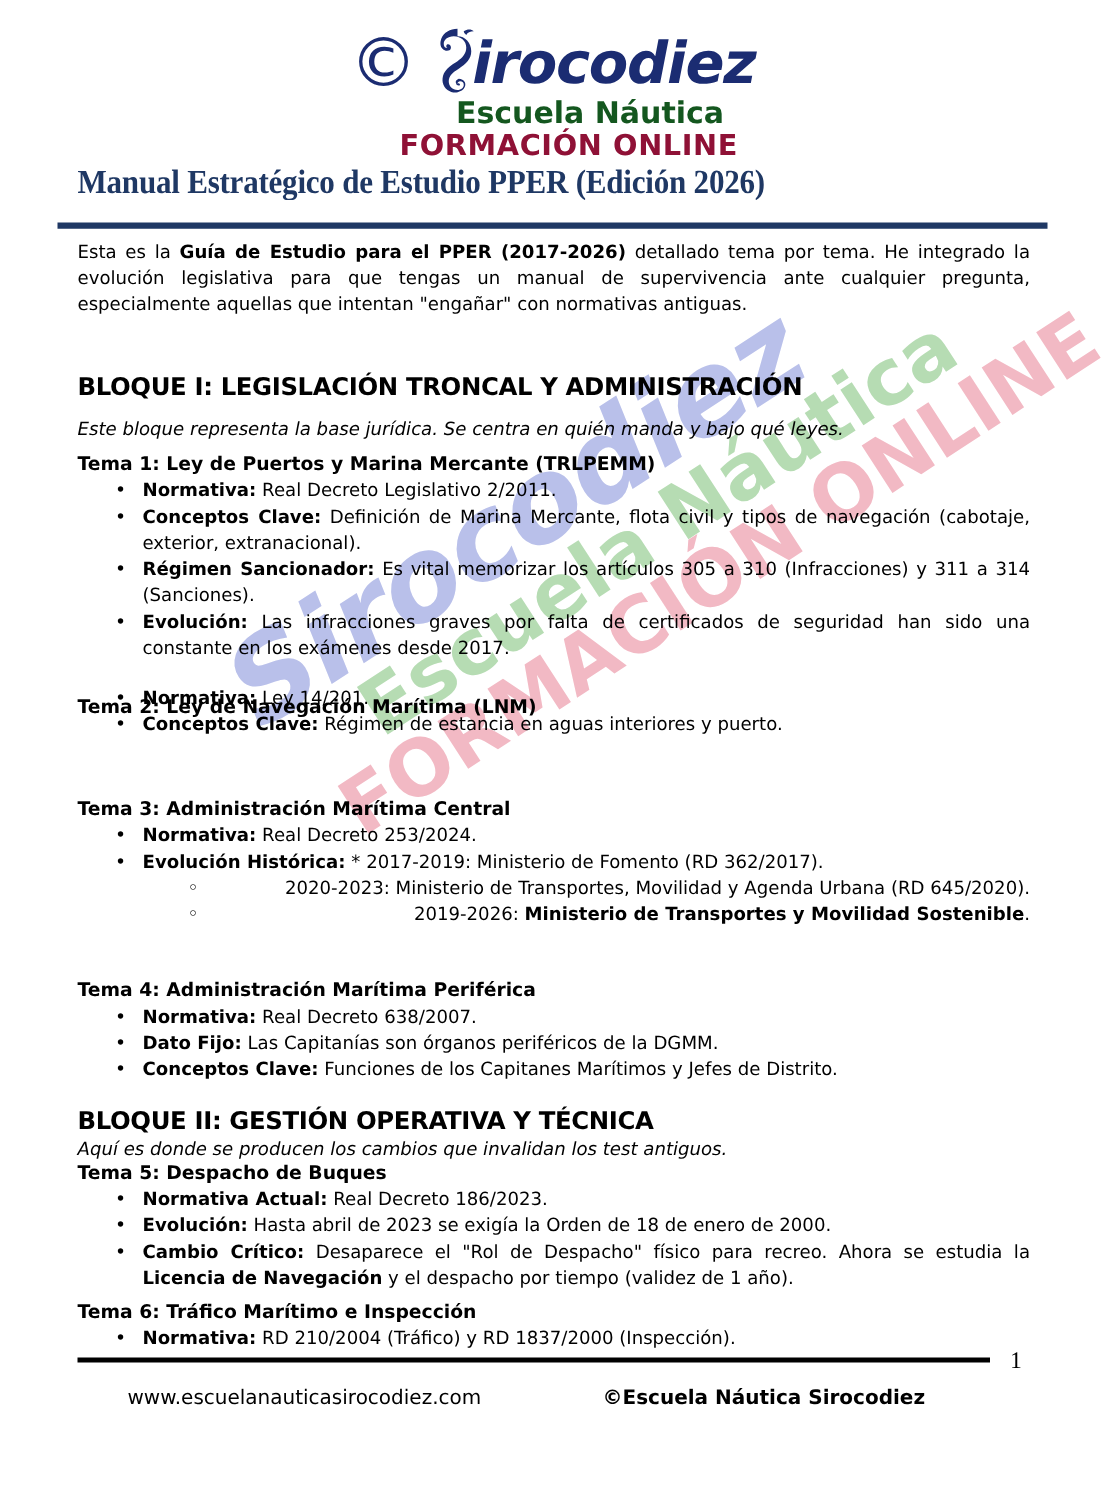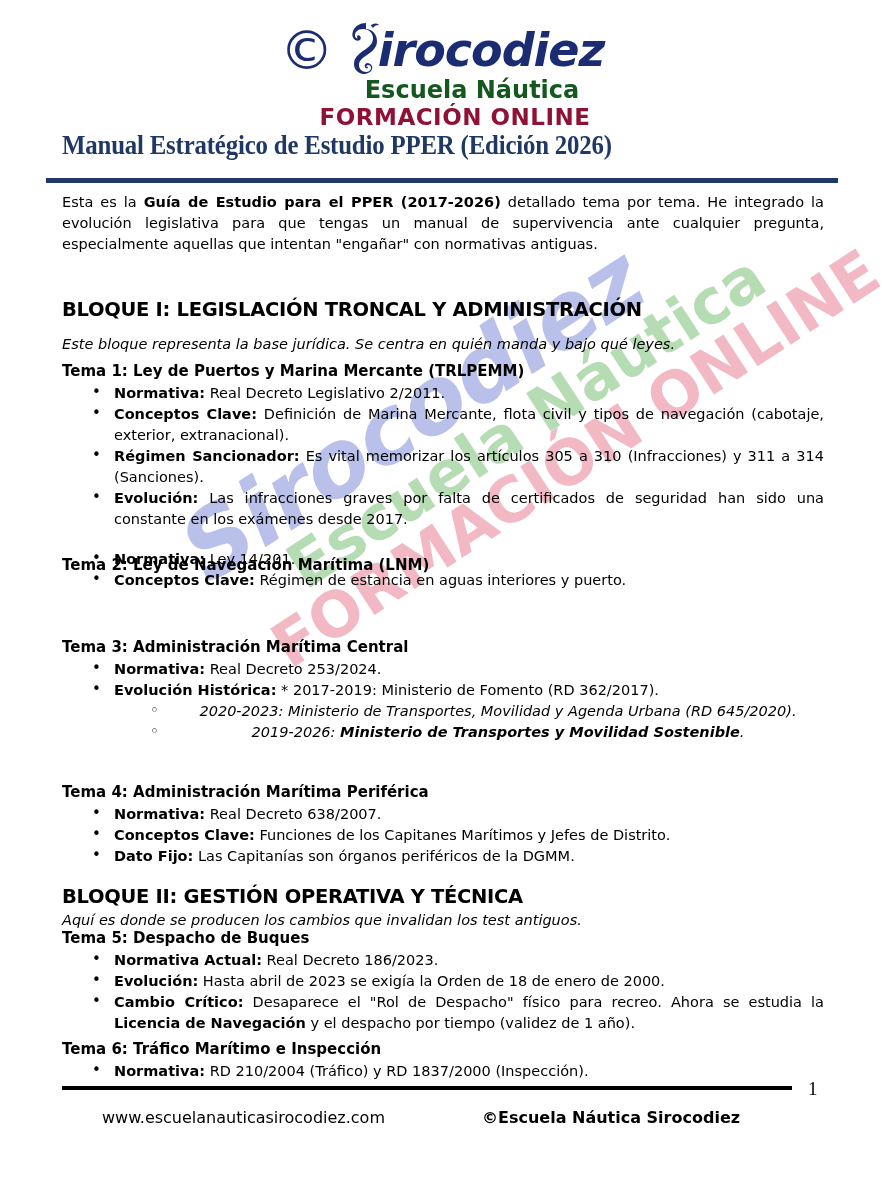--- a/index.html
+++ b/index.html
@@ -224,23 +224,22 @@
   }
   ul.lvl2 {
     margin: 0;
     padding: 0 0 0 36px;
     list-style: none;
   }
   ul.lvl2 > li {
     position: relative;
     font-size: 14.5px;
     line-height: 21px;
-    text-align: center;
+    text-align: right;
     padding-left: 22px;
-    font-style: italic;
   }
   ul.lvl2 > li::before {
     content: "\25E6";
     position: absolute;
     left: 0;
     top: -1px;
     font-size: 15px;
     color: #000;
   }
   .b { font-weight: bold; }
@@ -353,22 +352,22 @@
             <li><span>2019-2026: </span><span class="b">Ministerio de Transportes y Movilidad Sostenible</span><span>.</span></li>
           </ul>
         </li>
       </ul>
     </div>
 
     <div class="tema-heading" style="top:783px">Tema 4: Administración Marítima Periférica</div>
     <div class="bullets" style="top:804px">
       <ul class="lvl1">
         <li><span class="b">Normativa:</span><span> Real Decreto 638/2007.</span></li>
+        <li><span class="b">Dato Fijo:</span><span> Las Capitanías son órganos periféricos de la DGMM.</span></li>
         <li><span class="b">Conceptos Clave:</span><span> Funciones de los Capitanes Marítimos y Jefes de Distrito.</span></li>
-        <li><span class="b">Dato Fijo:</span><span> Las Capitanías son órganos periféricos de la DGMM.</span></li>
       </ul>
     </div>
 
     <div class="block-heading" style="top:885px">BLOQUE II: GESTIÓN OPERATIVA Y TÉCNICA</div>
     <div class="block-sub" style="top:912px">Aquí es donde se producen los cambios que invalidan los test antiguos.</div>
 
     <div class="tema-heading" style="top:929px">Tema 5: Despacho de Buques</div>
     <div class="bullets" style="top:950px">
       <ul class="lvl1">
         <li><span class="b">Normativa Actual:</span><span> Real Decreto 186/2023.</span></li>

